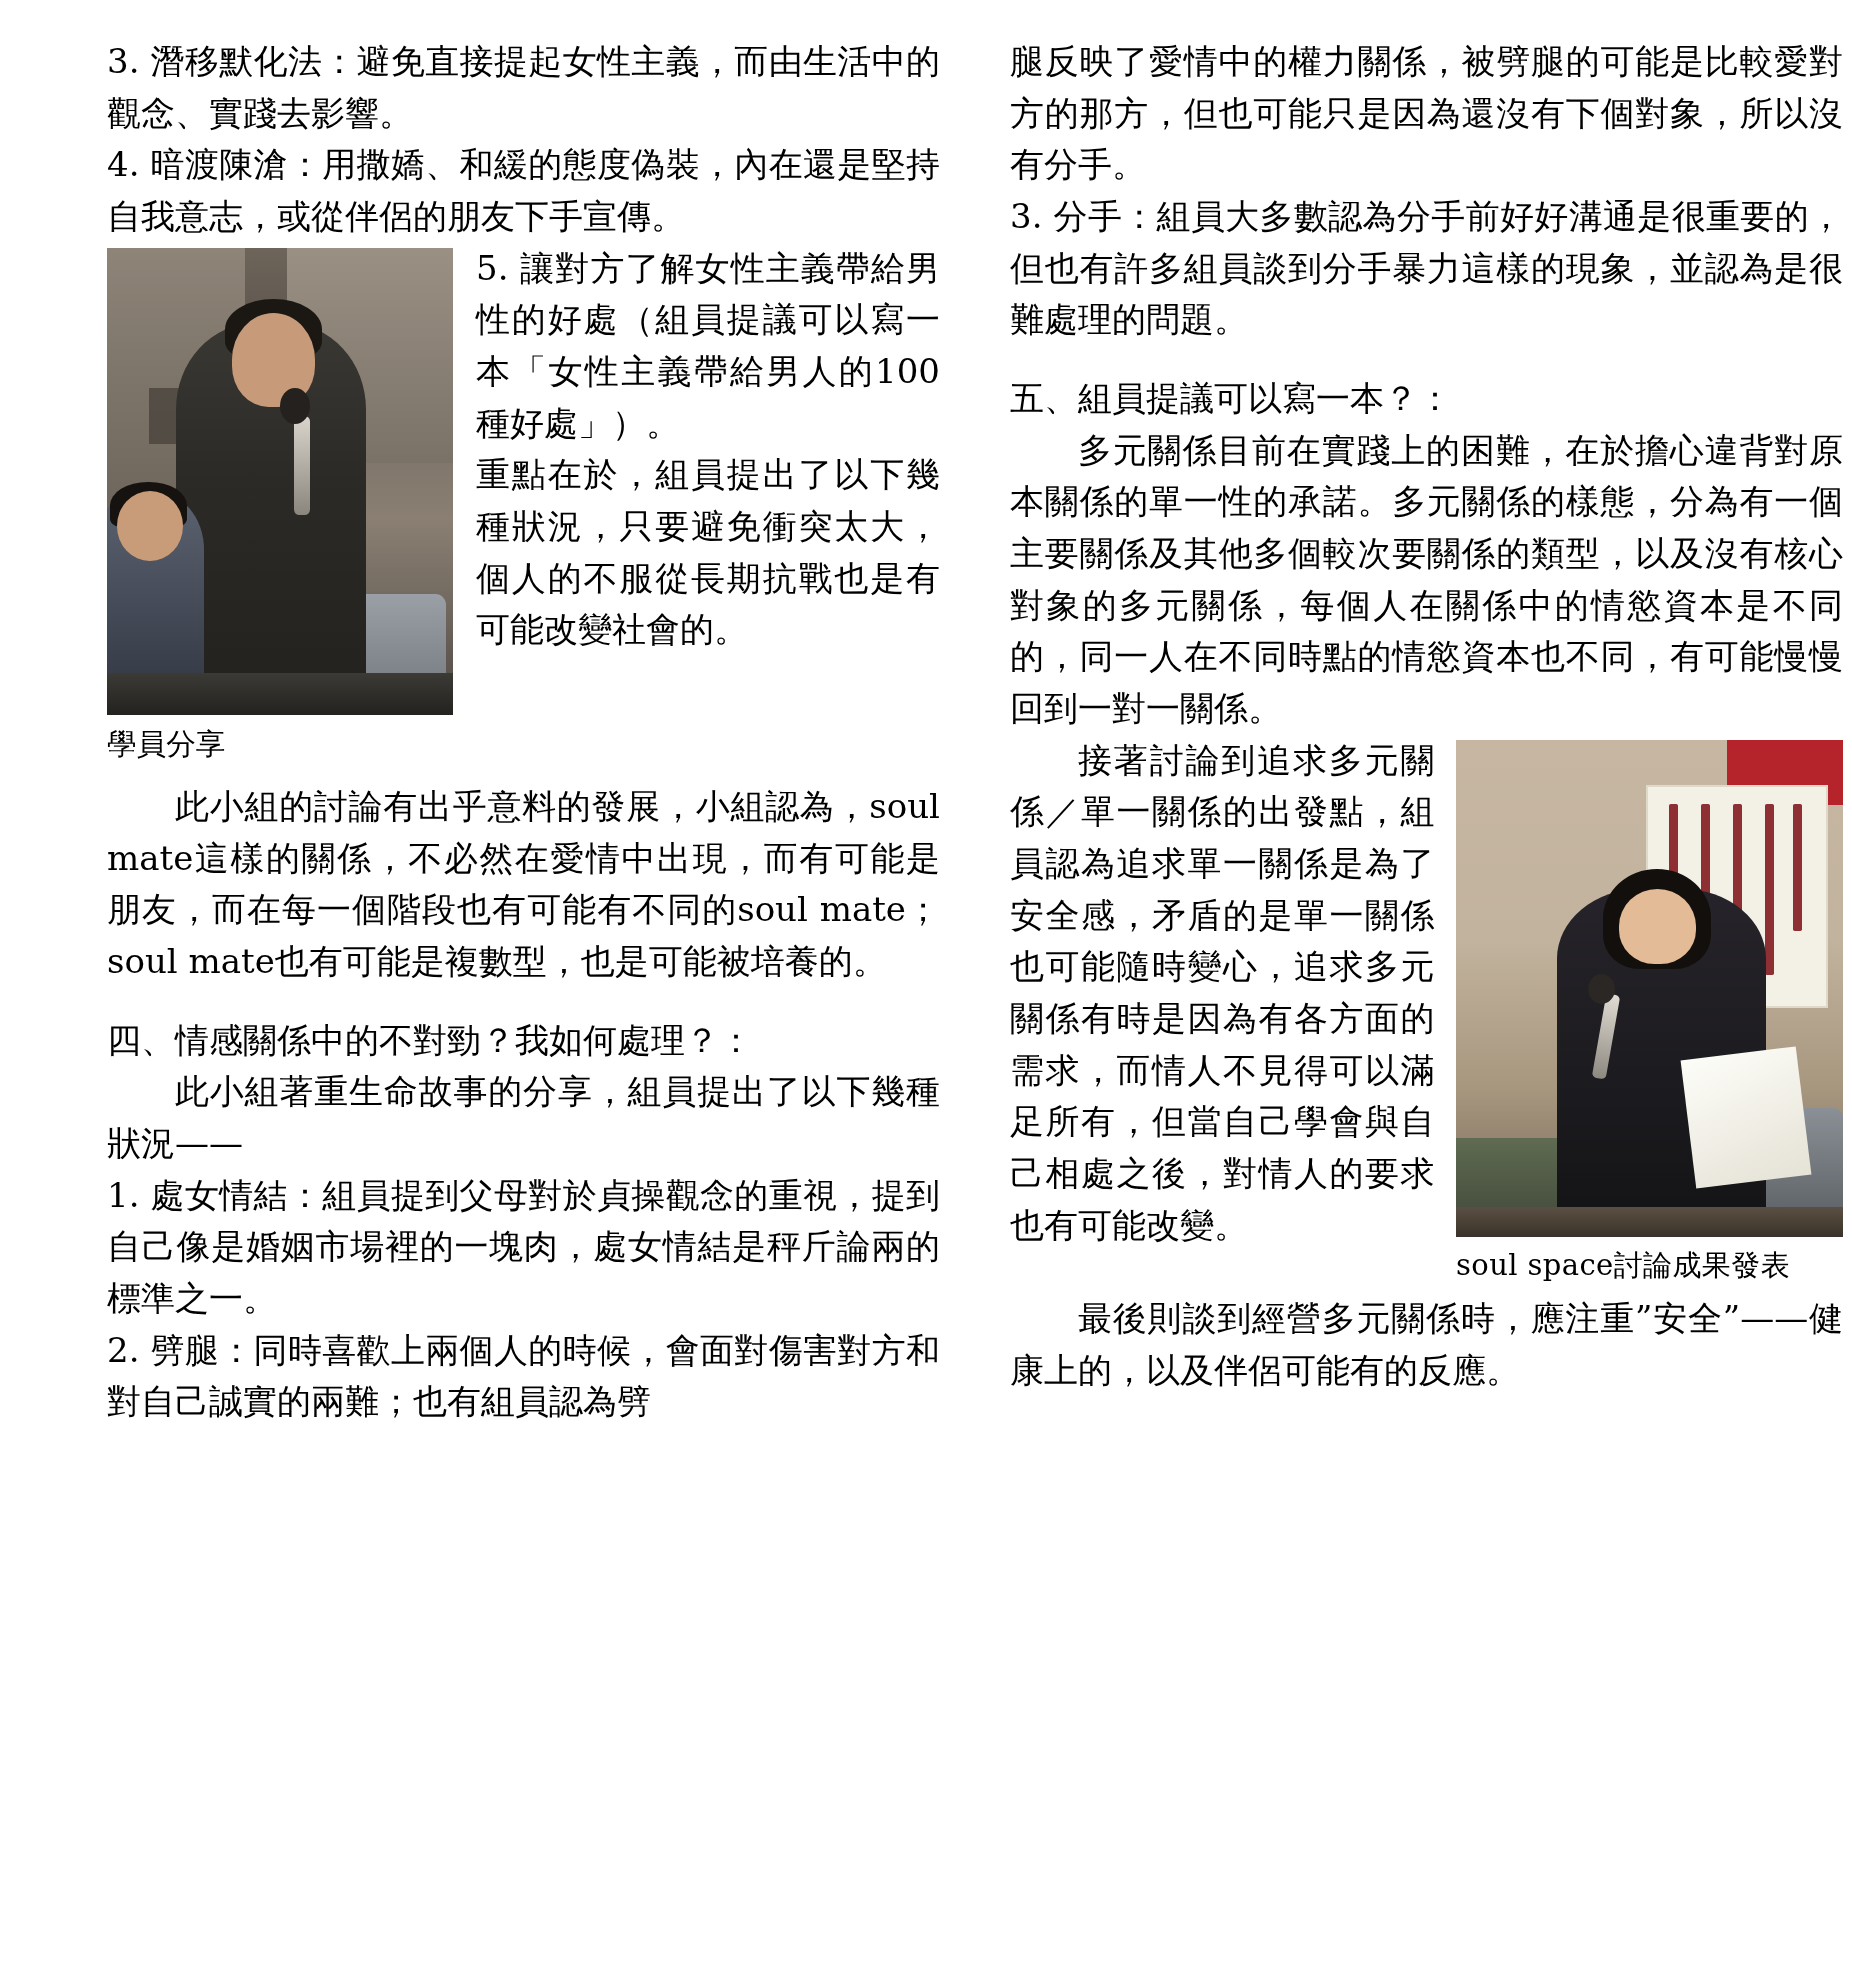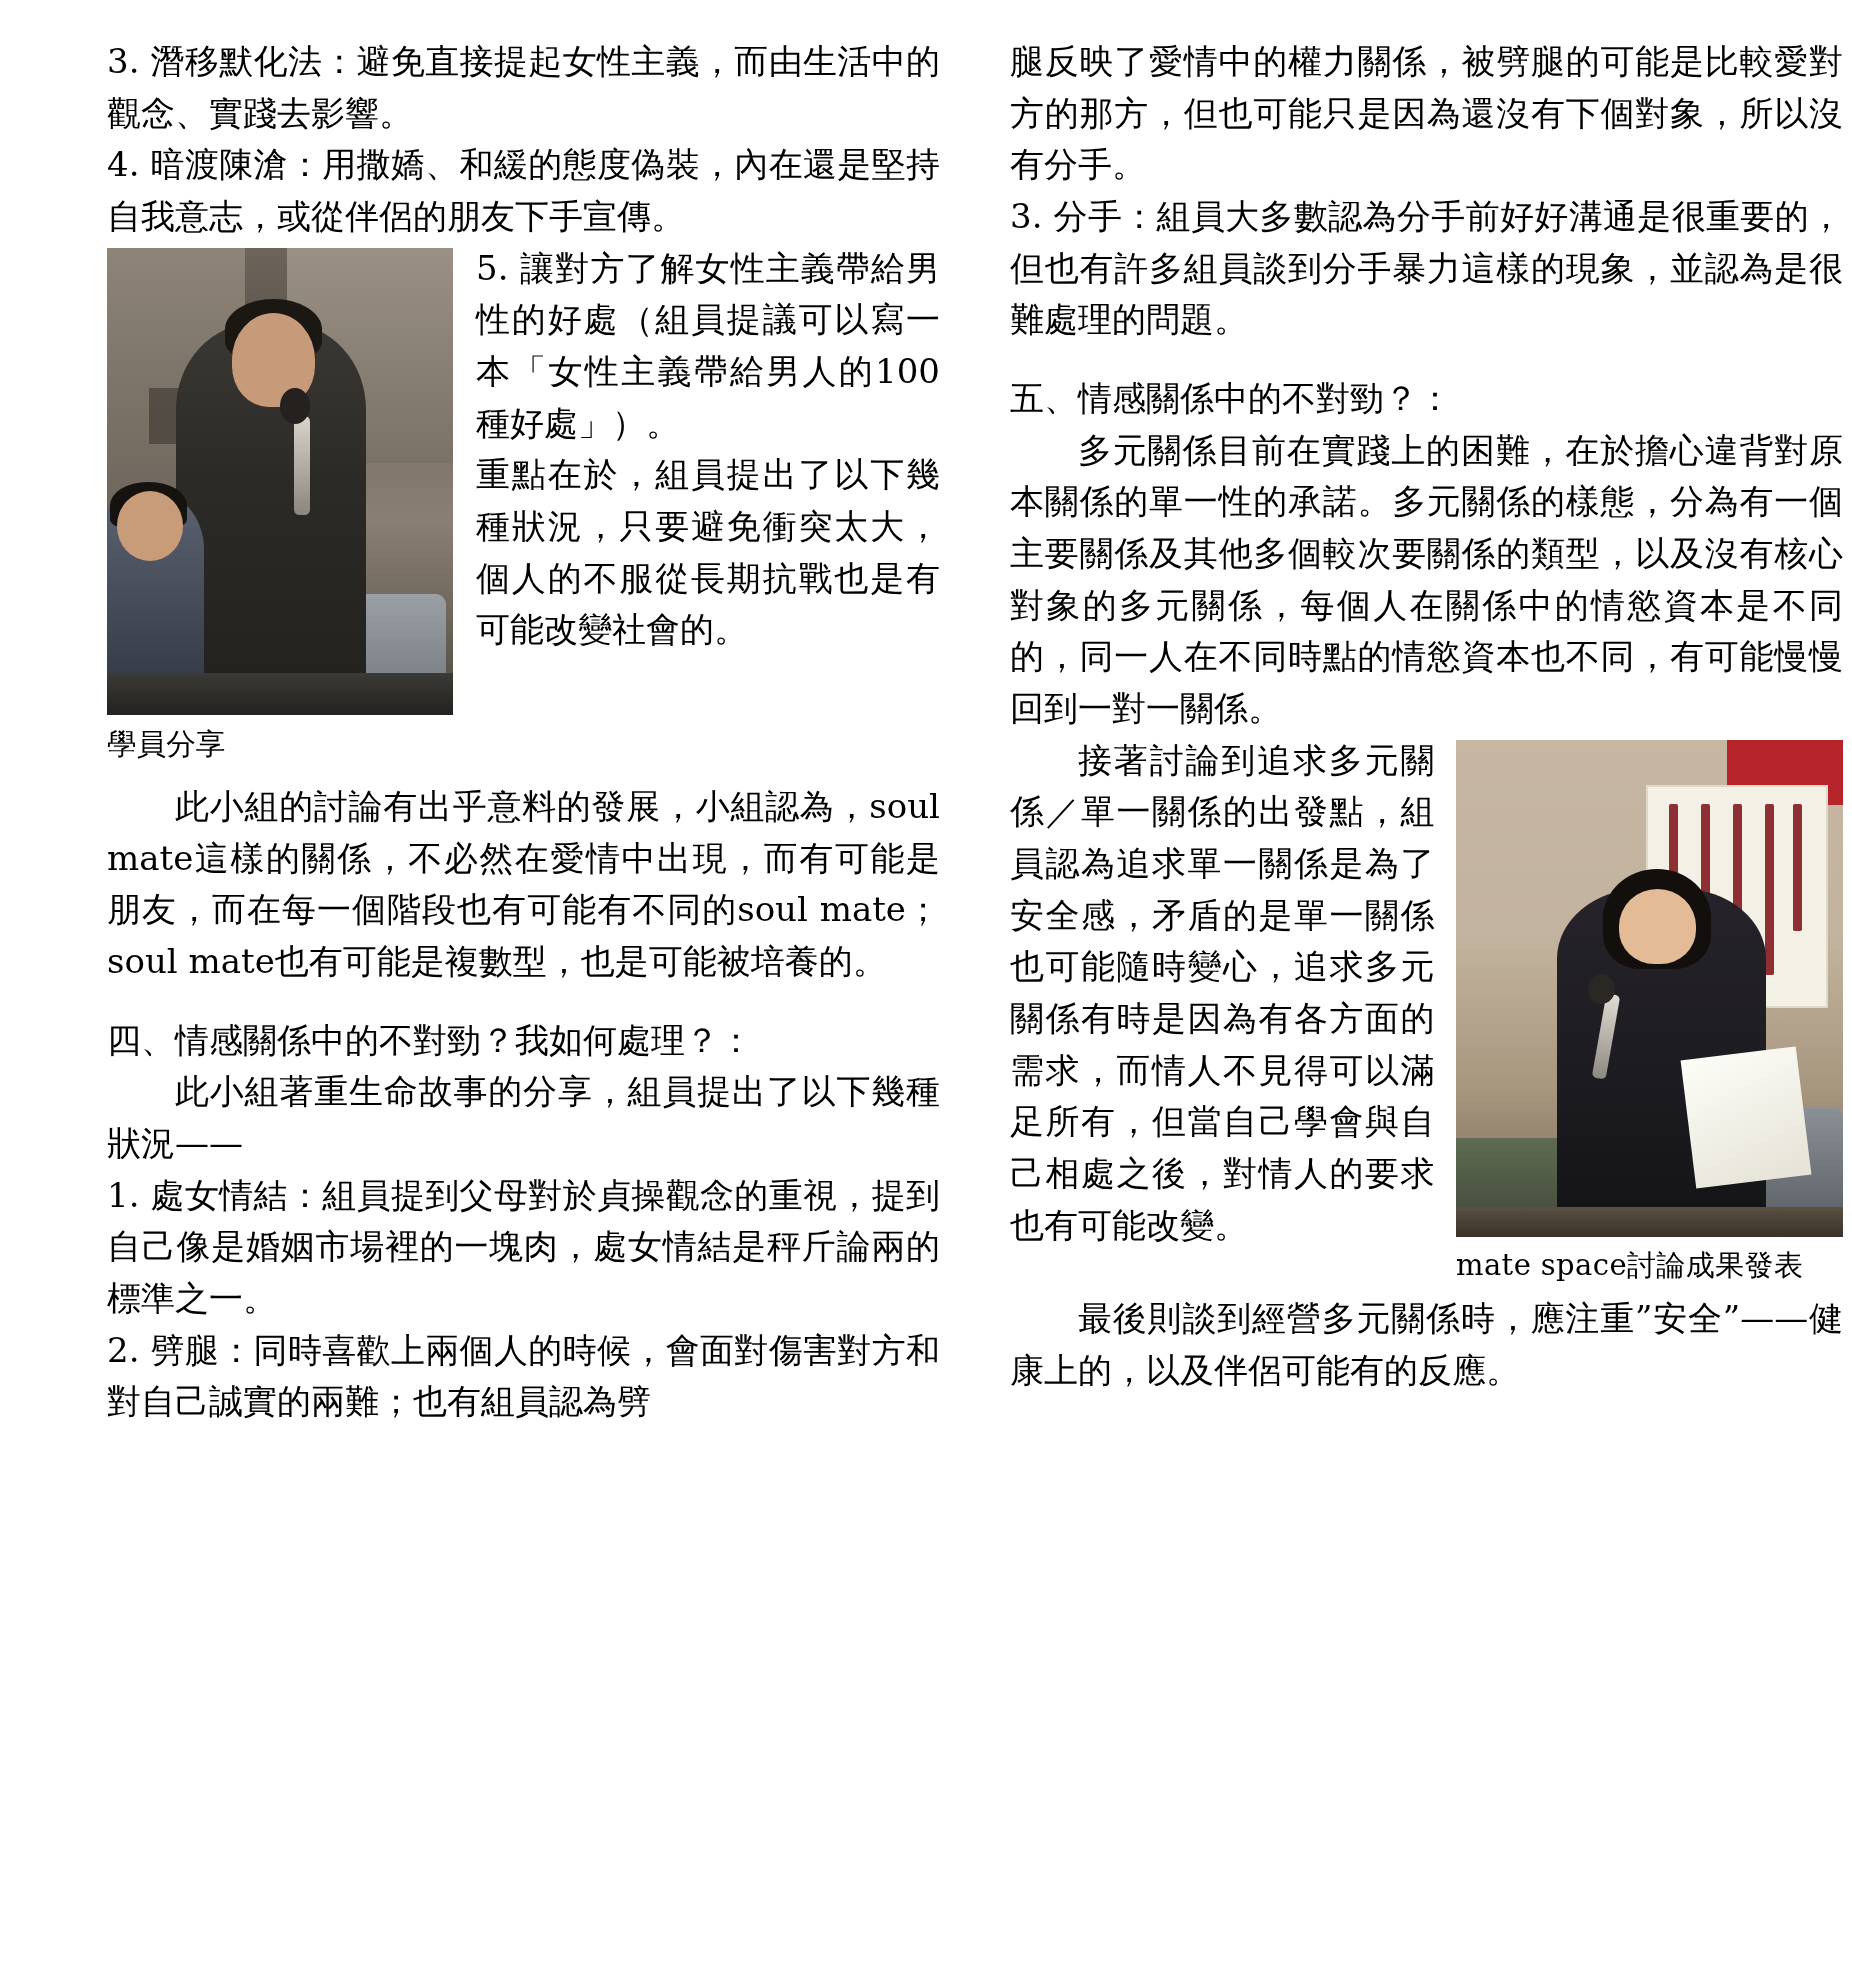--- a/index.html
+++ b/index.html
@@ -189,21 +189,21 @@
 
     </div>
 
     <div class="col">
 
       <p>腿反映了愛情中的權力關係，被劈腿的可能是比較愛對方的那方，但也可能只是因為還沒有下個對象，所以沒有分手。</p>
       <p>3. 分手：組員大多數認為分手前好好溝通是很重要的，但也有許多組員談到分手暴力這樣的現象，並認為是很難處理的問題。</p>
 
       <div class="gap-md"></div>
 
-      <p>五、情感關係中的不對勁？：</p>
+      <p>五、組員提議可以寫一本？：</p>
       <p class="indent">多元關係目前在實踐上的困難，在於擔心違背對原本關係的單一性的承諾。多元關係的樣態，分為有一個主要關係及其他多個較次要關係的類型，以及沒有核心對象的多元關係，每個人在關係中的情慾資本是不同的，同一人在不同時點的情慾資本也不同，有可能慢慢回到一對一關係。</p>
 
       <div class="fig-right clearfix">
         <div class="photo">
           <div class="ph2-bg"></div>
           <div class="ph2-red"></div>
           <div class="ph2-board">
             <div class="ph2-bline" style="left:12%;top:8%;width:9px;height:72%;"></div>
             <div class="ph2-bline" style="left:30%;top:8%;width:9px;height:80%;"></div>
             <div class="ph2-bline" style="left:48%;top:8%;width:9px;height:66%;"></div>
@@ -213,21 +213,21 @@
           <div class="ph2-sofa"></div>
           <div class="ph2-chair"></div>
           <div class="ph2-person"></div>
           <div class="ph2-hair"></div>
           <div class="ph2-head"></div>
           <div class="ph2-mic"></div>
           <div class="ph2-mic-h"></div>
           <div class="ph2-paper"></div>
           <div class="ph2-floor"></div>
         </div>
-        <div class="fig-caption">mate space討論成果發表</div>
+        <div class="fig-caption">soul space討論成果發表</div>
       </div>
 
       <p class="indent">接著討論到追求多元關係／單一關係的出發點，組員認為追求單一關係是為了安全感，矛盾的是單一關係也可能隨時變心，追求多元關係有時是因為有各方面的需求，而情人不見得可以滿足所有，但當自己學會與自己相處之後，對情人的要求也有可能改變。</p>
       <div class="clearfix"></div>
       <p class="indent">最後則談到經營多元關係時，應注重”安全”——健康上的，以及伴侶可能有的反應。</p>
 
     </div>
   </div>
 </div>
 

